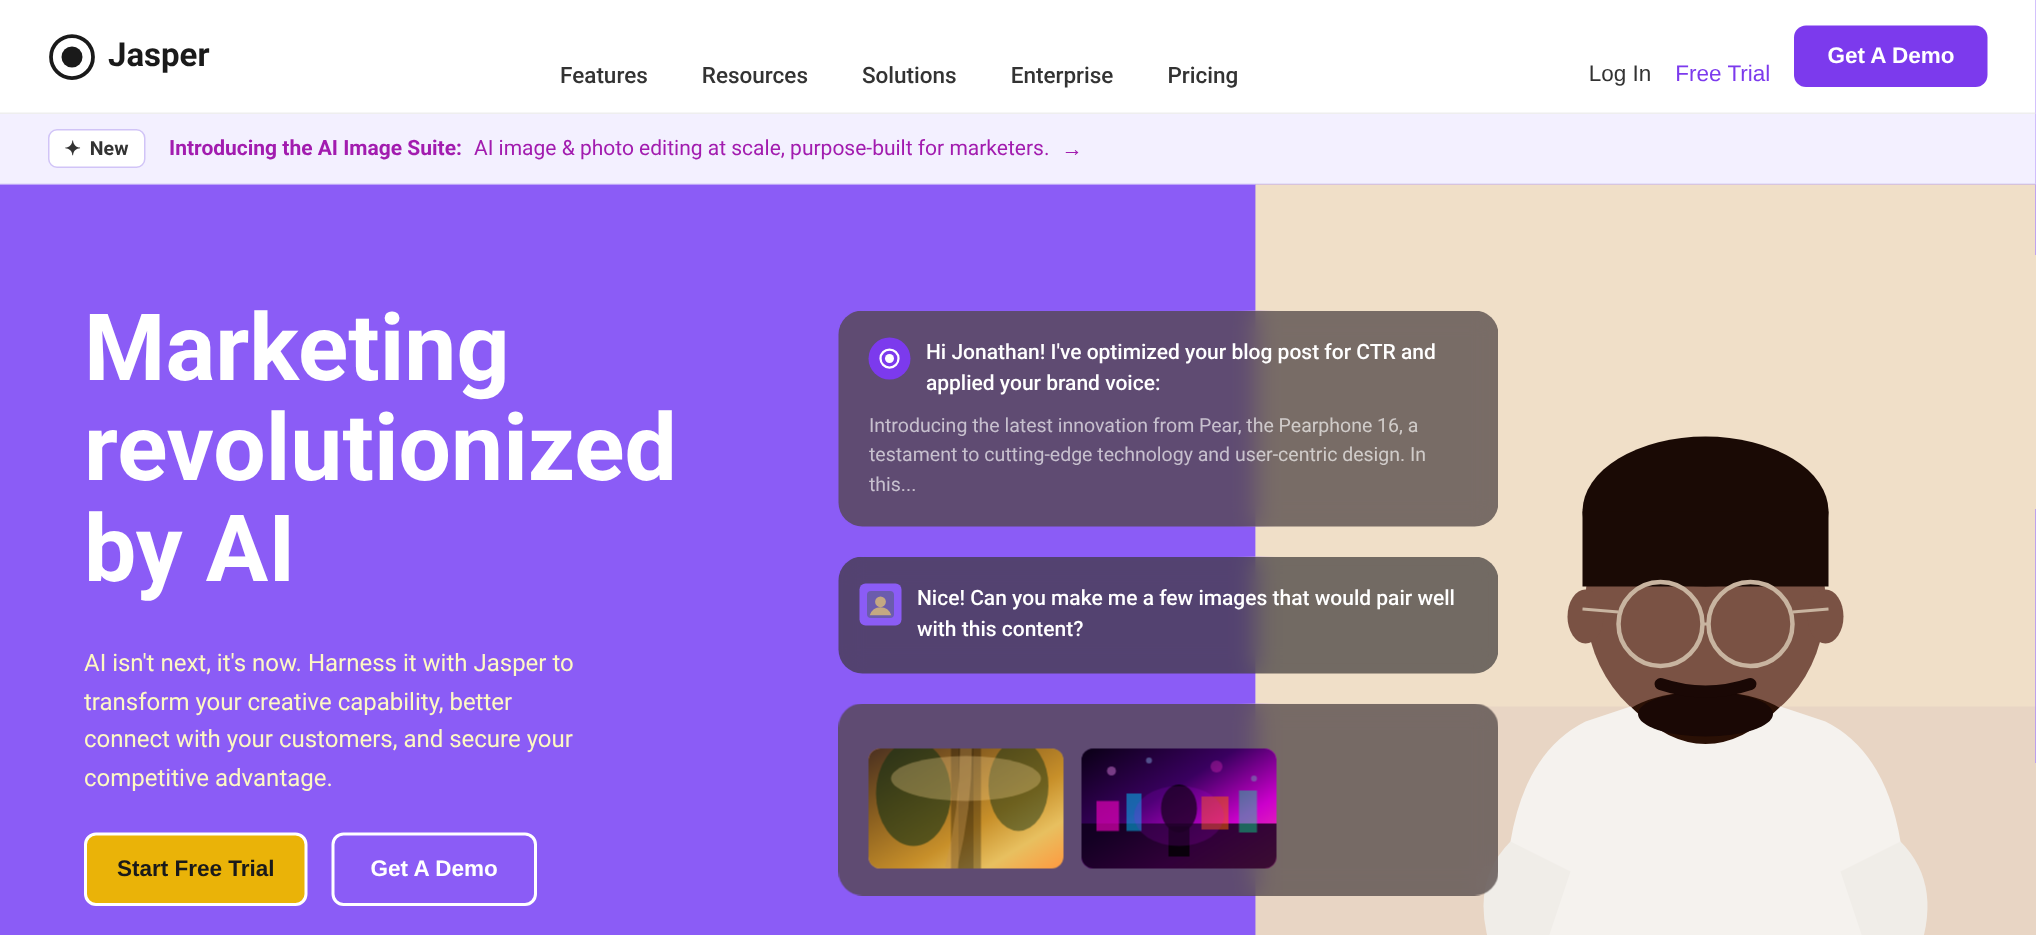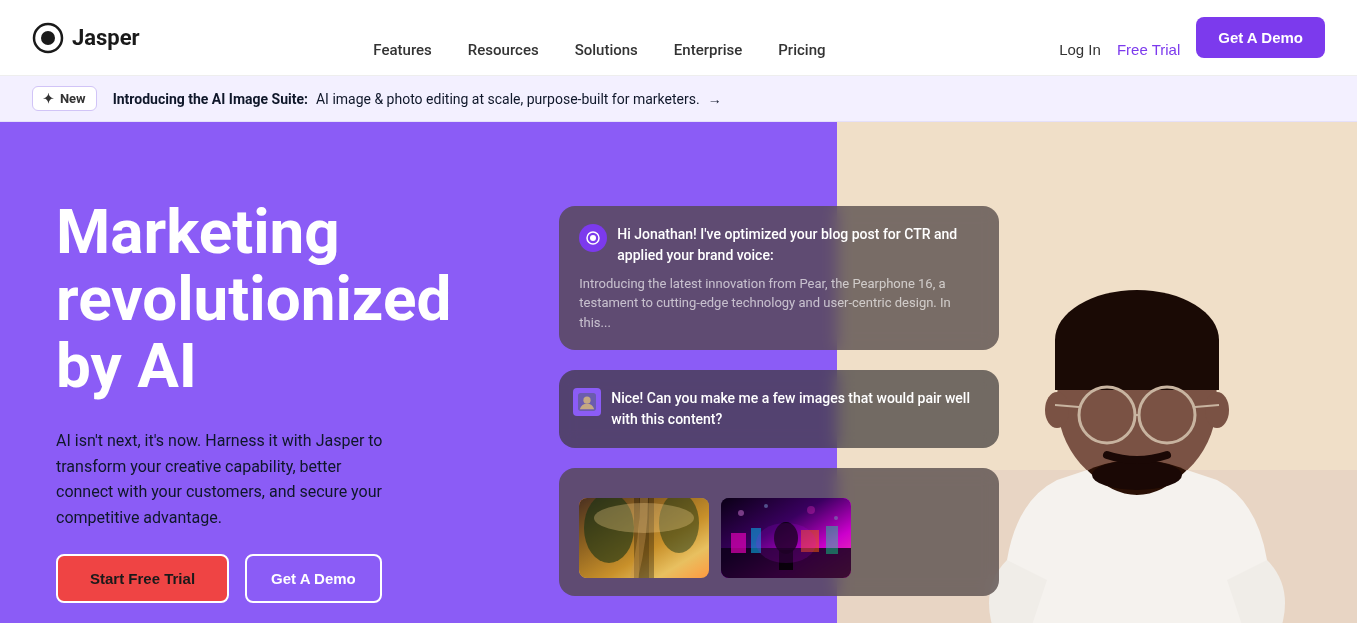--- a/index.html
+++ b/index.html
@@ -93,21 +93,21 @@
       border-radius: 6px;
       padding: 4px 10px;
       font-size: 13px;
       font-weight: 700;
       color: #333;
       margin-right: 16px;
       white-space: nowrap;
     }
     .announcement-text {
       font-size: 14px;
-      color: #0f172a;
+      color: #a21caf;
       display: flex;
       align-items: flex-start;
       gap: 8px;
     }
     .announcement-text strong {
       font-weight: 700;
     }
 
     
     .hero {
@@ -128,34 +128,34 @@
     }
     .hero-title {
       font-size: 62px;
       font-weight: 700;
       color: #fff;
       line-height: 1.08;
       margin-bottom: 28px;
     }
     .hero-subtitle {
       font-size: 16px;
-      color: #0f172a;
+      color: #fef9c3;
       line-height: 1.6;
       margin-bottom: 23px;
       max-width: 340px;
     }
     .hero-buttons {
       display: flex;
       gap: 16px;
     }
     .btn-start-trial {
-      background: #ef4444;
+      background: #eab308;
       color: #1a1a1a;
       border: 2px solid #fff;
-      padding: 14px 32px;
+      padding: 14px 20px;
       border-radius: 8px;
       font-size: 15px;
       font-weight: 700;
       cursor: pointer;
     }
     .btn-demo-hero {
       background: transparent;
       color: #fff;
       border: 2px solid #fff;
       padding: 14px 24px;

